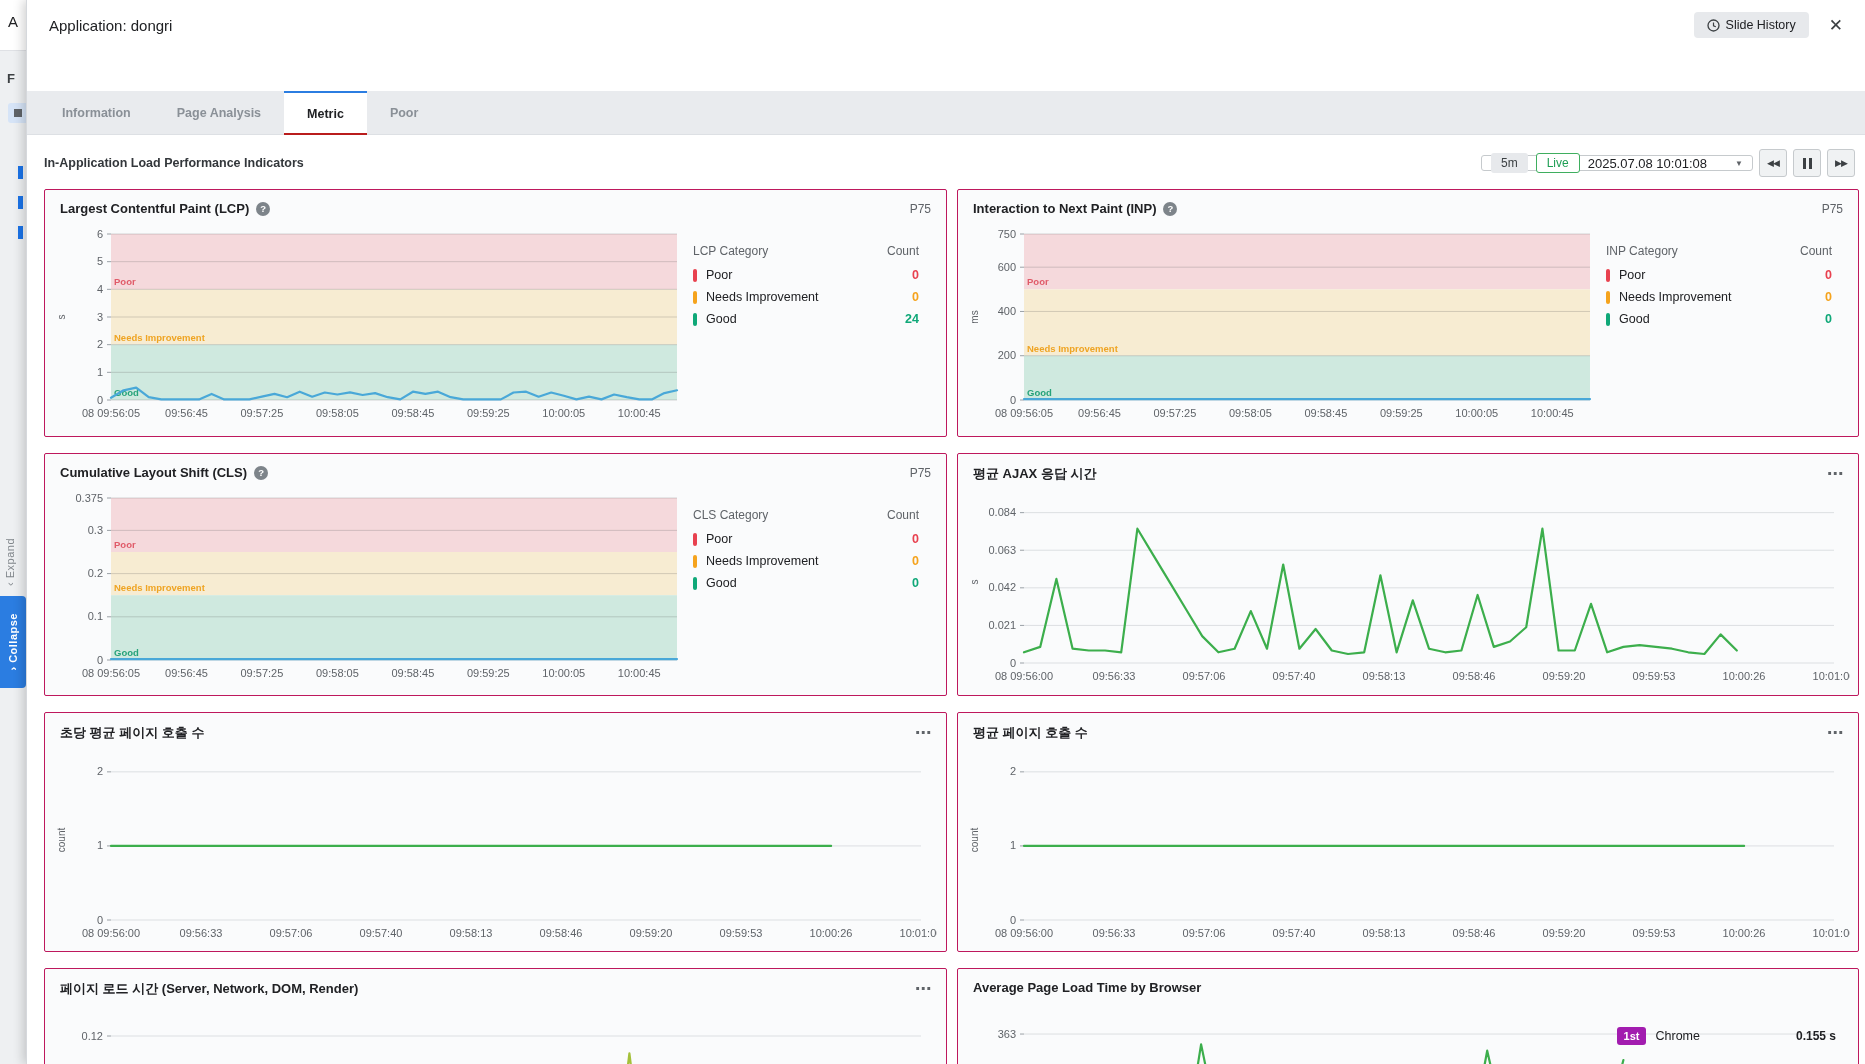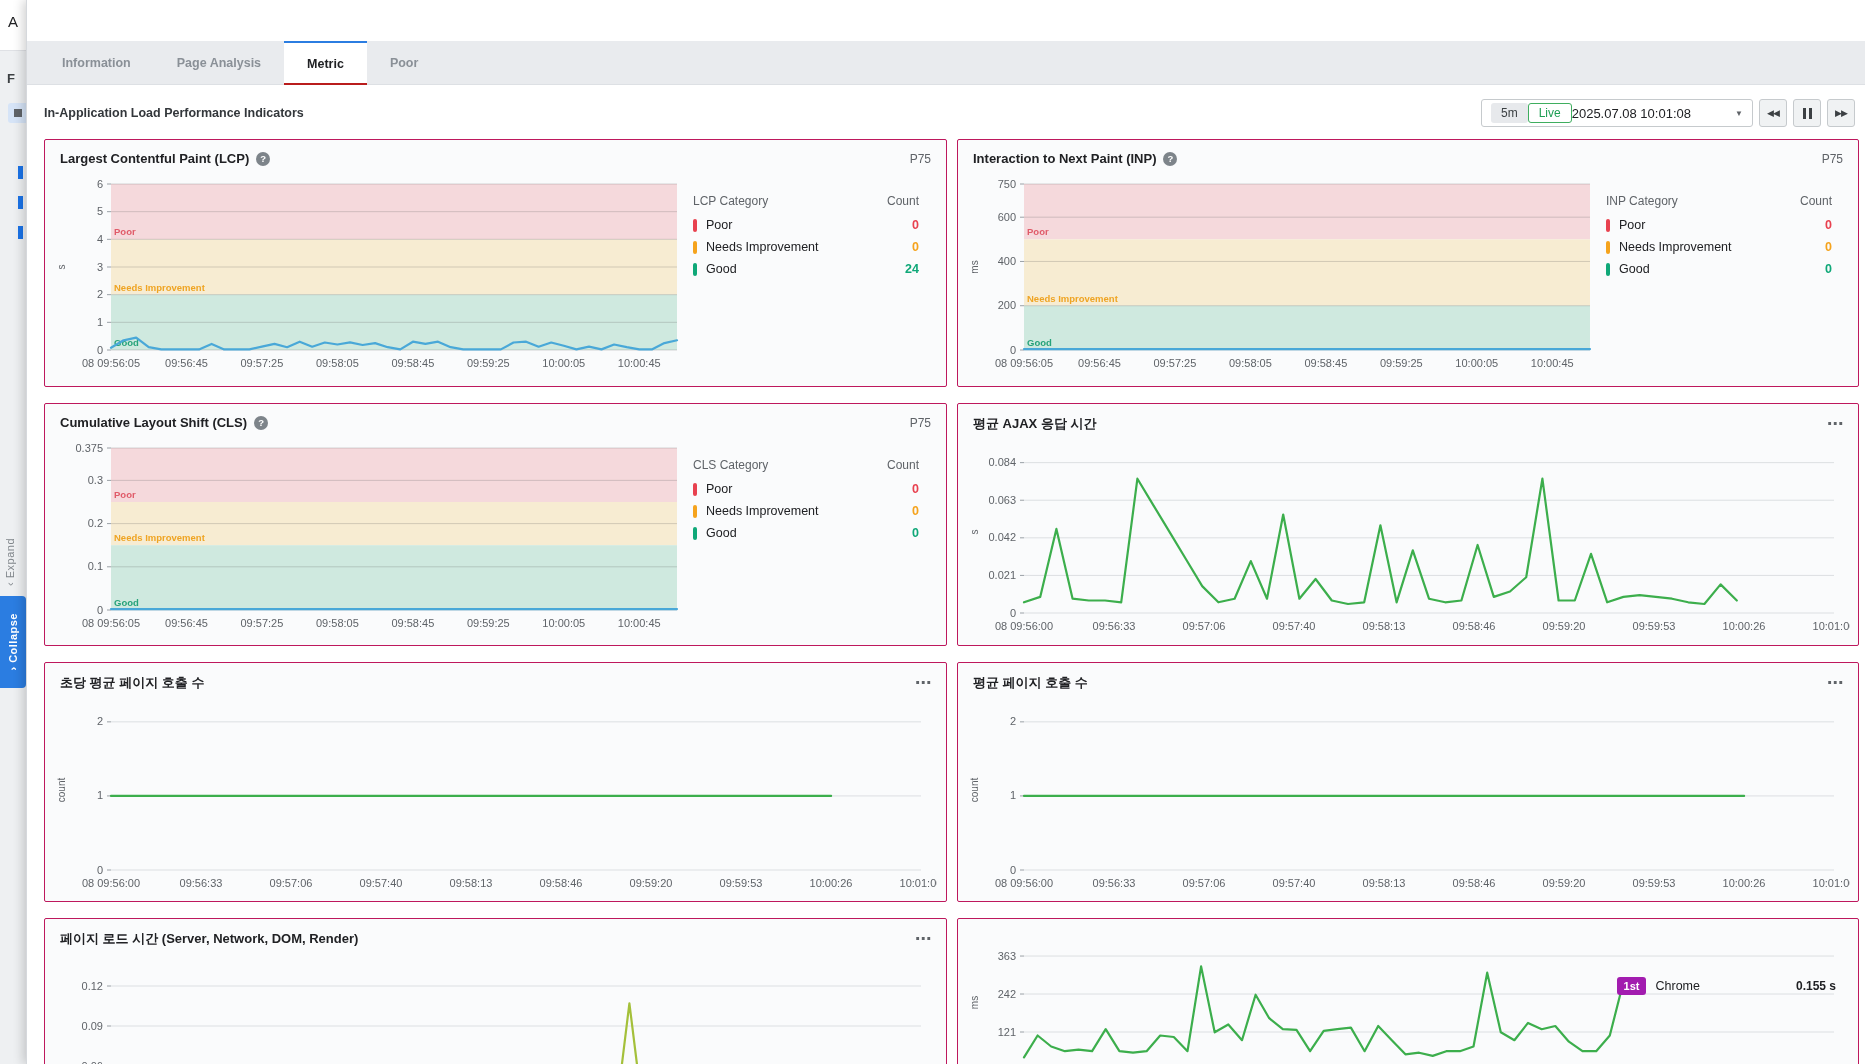--- a/index.html
+++ b/index.html
@@ -30,21 +30,21 @@
   .close-x { margin-left:20px; font-size:17px; color:#3c4043; cursor:pointer; }
 
   .tab-strip { height:44px; background:#e9ebee; border-bottom:1px solid #dde0e4; display:flex; padding-left:12px;margin-top:41px; }
   .tab { padding:0 23px; line-height:44px; font-size:12.5px; font-weight:700; color:#8a9097; cursor:pointer; }
   .tab.active { background:#fff; border-top:2px solid #2b7de1; line-height:42px; color:#202124; border-bottom:2px solid #b91c1c; margin-bottom:-1px; }
 
   .content { padding-top:14px; }
   .section-row { display:flex; align-items:center; padding:0 10px 12px 17px; }
   .section-title { font-size:12.5px; font-weight:700; color:#33373b; }
   .tc { margin-left:auto; display:flex; align-items:center; gap:6px; }
-  .time-box { display:flex; align-items:center; gap:0; width:272px; height:28px; border:1px solid #c6cacd; border-radius:3px; background:#fff; padding:0 9px; }
+  .time-box { display:flex; align-items:center; gap:8px; width:272px; height:16px; border:1px solid #c6cacd; border-radius:3px; background:#fff; padding:0 9px; }
   .range-chip { background:#e7e9ec; border-radius:3px; padding:3px 10px; font-size:12px; color:#3c4043; cursor:pointer; }
   .live-chip { border:1px solid #3fae5f; border-radius:3px; padding:2px 10px; font-size:12px; color:#1e9e54; background:#fff; cursor:pointer; }
   .datetime { font-size:13px; color:#202124; }
   .caret { margin-left:auto; font-size:8px; color:#5f6368; cursor:pointer; }
   .pb-btn { width:28px; height:28px; background:#f0f2f3; border:1px solid #c6cacd; border-radius:3px;
     display:flex; align-items:center; justify-content:center; color:#3c4043; cursor:pointer; font-size:9px; letter-spacing:-1px; }
   .pause-bars { display:flex; gap:3px; }
   .pause-bars i { display:block; width:3px; height:11px; background:#3c4043; }
 
   
@@ -87,20 +87,33 @@
     <div class="bs-blue" style="top:145px"></div>
     <div class="bs-blue" style="top:175px"></div>
     <div class="expand-tab vtext">‹ Expand</div>
     <div class="collapse-tab">
       <span class="vtext">› Collapse</span>
     </div>
   </div>
 </div>
 
 <div class="modal">
+  <div class="modal-header">
+    <span class="modal-title">Application: dongri</span>
+    <div class="header-right">
+      <div class="slide-history">
+        <svg width="13" height="13" viewBox="0 0 13 13">
+          <circle cx="6.5" cy="6.5" r="5.5" fill="none" stroke="#3c4043" stroke-width="1.3"></circle>
+          <polyline points="6.5,3.5 6.5,6.8 8.8,7.8" fill="none" stroke="#3c4043" stroke-width="1.2"></polyline>
+        </svg>
+        <span>Slide History</span>
+      </div>
+      <span class="close-x">✕</span>
+    </div>
+  </div>
 
   <div class="tab-strip">
     <div class="tab">Information</div>
     <div class="tab">Page Analysis</div>
     <div class="tab active">Metric</div>
     <div class="tab">Poor</div>
   </div>
 
   <div class="content">
     <div class="section-row">
@@ -455,20 +468,23 @@
               <text x="598" y="205" text-anchor="middle" class="tick">09:59:20</text>
               <text x="688" y="205" text-anchor="middle" class="tick">09:59:53</text>
               <text x="778" y="205" text-anchor="middle" class="tick">10:00:26</text>
               <text x="868" y="205" text-anchor="middle" class="tick">10:01:00</text>
               <polyline points="58.0,177.3 74.2,177.3 90.4,176.0 106.6,177.3 122.8,177.3 139.0,176.0 155.2,177.3 171.4,177.3 187.6,177.3 203.8,176.0 220.0,177.3 236.2,177.3 252.4,176.0 268.6,177.3 284.8,177.3 301.0,177.3 317.2,176.0 333.4,177.3 349.6,177.3 365.8,176.0 382.0,177.3 398.2,177.3 414.4,176.0 430.6,177.3 446.8,177.3 463.0,176.0 479.2,177.3 495.4,177.3 511.6,176.0 527.8,177.3 544.0,177.3 560.2,177.3 576.4,45.3 592.6,176.0 608.8,177.3 625.0,176.0 641.2,177.3 657.4,177.3 673.6,176.0 689.8,177.3 706.0,177.3 722.2,176.0 738.4,177.3 754.6,177.3 770.8,177.3" fill="none" stroke="#a4c03a" stroke-width="2.2" stroke-linejoin="round" stroke-linecap="round"></polyline>
             </svg>
         </div>
       </div>
 
       <div class="panel ph4">
+        <div class="panel-head">
+          <span class="panel-title">Average Page Load Time by Browser</span>
+        </div>
         <div class="chart-wrap">
           <svg class="chart" width="884" height="169">
               <line x1="58" x2="868" y1="143" y2="143" stroke="#dcdfe2" stroke-width="1"></line>
               <line x1="54" x2="58" y1="143" y2="143" stroke="#9aa0a6" stroke-width="1"></line>
               <text x="50" y="146.5" text-anchor="end" class="tick">0</text>
               <line x1="58" x2="868" y1="105.01162790697674" y2="105.01162790697674" stroke="#dcdfe2" stroke-width="1"></line>
               <line x1="54" x2="58" y1="105.01162790697674" y2="105.01162790697674" stroke="#9aa0a6" stroke-width="1"></line>
               <text x="50" y="108.51162790697674" text-anchor="end" class="tick">121</text>
               <line x1="58" x2="868" y1="67.02325581395348" y2="67.02325581395348" stroke="#dcdfe2" stroke-width="1"></line>
               <line x1="54" x2="58" y1="67.02325581395348" y2="67.02325581395348" stroke="#9aa0a6" stroke-width="1"></line>

